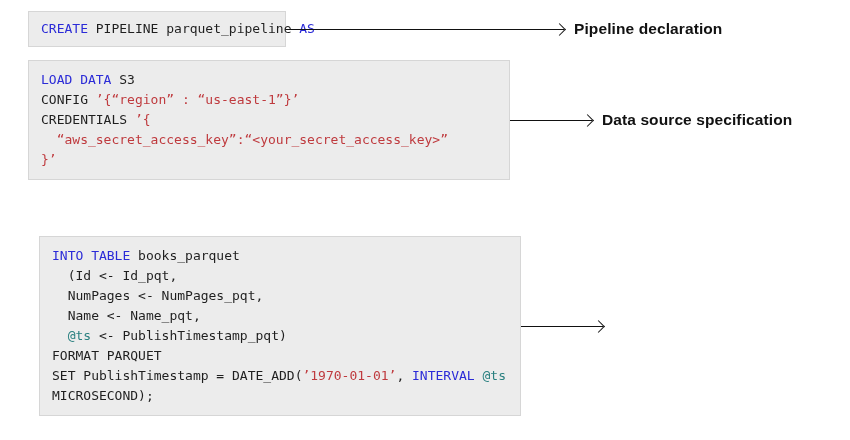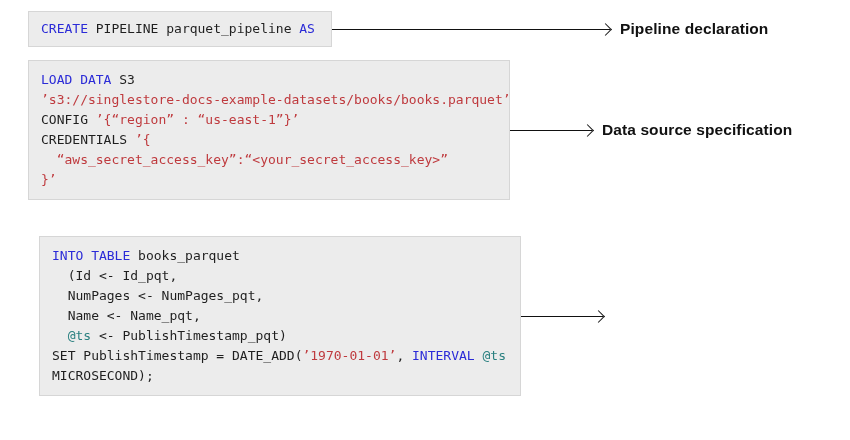--- a/index.html
+++ b/index.html
@@ -27,21 +27,21 @@
   .row-2 { top: 60px; }
   .row-3 { top: 236px; margin-left: 11px; }
 
   .code-box {
     background: var(--boxBg, #ececec);
     border: 1px solid var(--boxBorder, #d6d6d6);
     box-sizing: border-box;
     padding: 7px 12px;
     flex: 0 0 auto;
   }
-  .box-narrow { width: 304px; }
+  .box-narrow { width: 258px; }
   .box-wide   { width: 482px; padding-top: 9px; padding-bottom: 9px; }
 
   .code-line {
     white-space: pre;
     font-family: "DejaVu Sans Mono", "Liberation Mono", monospace;
     font-size: 13px;
     line-height: 20px;
     color: var(--text, #1f1f1f);
   }
   .tok-kw  { color: var(--keyword, #2b2bd7); }
@@ -94,40 +94,40 @@
     <div class="arrow arrow-narrow">
       <div class="line"></div>
       <div class="head"></div>
     </div>
     <div class="annotation">Pipeline declaration</div>
   </div>
 
   <div class="row row-2">
     <div class="code-box box-wide">
         <div class="code-line"><span class="tok-kw">LOAD DATA</span><span class="tok-pl"> S3</span></div>
-        <div class="code-line"><span class="tok-str">’s3://singlestore-docs-example-datasets/books/books.parquet’</span></div>
         <div class="code-line"><span class="tok-pl">CONFIG </span><span class="tok-str">’{“region” : “us-east-1”}’</span></div>
         <div class="code-line"><span class="tok-pl">CREDENTIALS </span><span class="tok-str">’{</span></div>
         <div class="code-line"><span class="tok-str">  “aws_secret_access_key”:“&lt;your_secret_access_key&gt;”</span></div>
         <div class="code-line"><span class="tok-str">}’</span></div>
       </div>
     <div class="arrow arrow-wide">
       <div class="line"></div>
       <div class="head"></div>
     </div>
     <div class="annotation">Data source specification</div>
   </div>
 
   <div class="row row-3">
     <div class="code-box box-wide">
         <div class="code-line"><span class="tok-kw">INTO TABLE</span><span class="tok-pl"> books_parquet</span></div>
         <div class="code-line"><span class="tok-pl">  (Id &lt;- Id_pqt,</span></div>
         <div class="code-line"><span class="tok-pl">  NumPages &lt;- NumPages_pqt,</span></div>
         <div class="code-line"><span class="tok-pl">  Name &lt;- Name_pqt,</span></div>
         <div class="code-line"><span class="tok-pl">  </span><span class="tok-var">@ts</span><span class="tok-pl"> &lt;- PublishTimestamp_pqt)</span></div>
+        <div class="code-line"><span class="tok-pl">FORMAT PARQUET</span></div>
         <div class="code-line"><span class="tok-pl">SET PublishTimestamp = DATE_ADD(</span><span class="tok-str">’1970-01-01’</span><span class="tok-pl">, </span><span class="tok-kw">INTERVAL</span><span class="tok-pl"> </span><span class="tok-var">@ts</span></div>
         <div class="code-line"><span class="tok-pl">MICROSECOND);</span></div>
       </div>
     <div class="arrow arrow-wide">
       <div class="line"></div>
       <div class="head"></div>
     </div>
   </div>
 
 </div>

